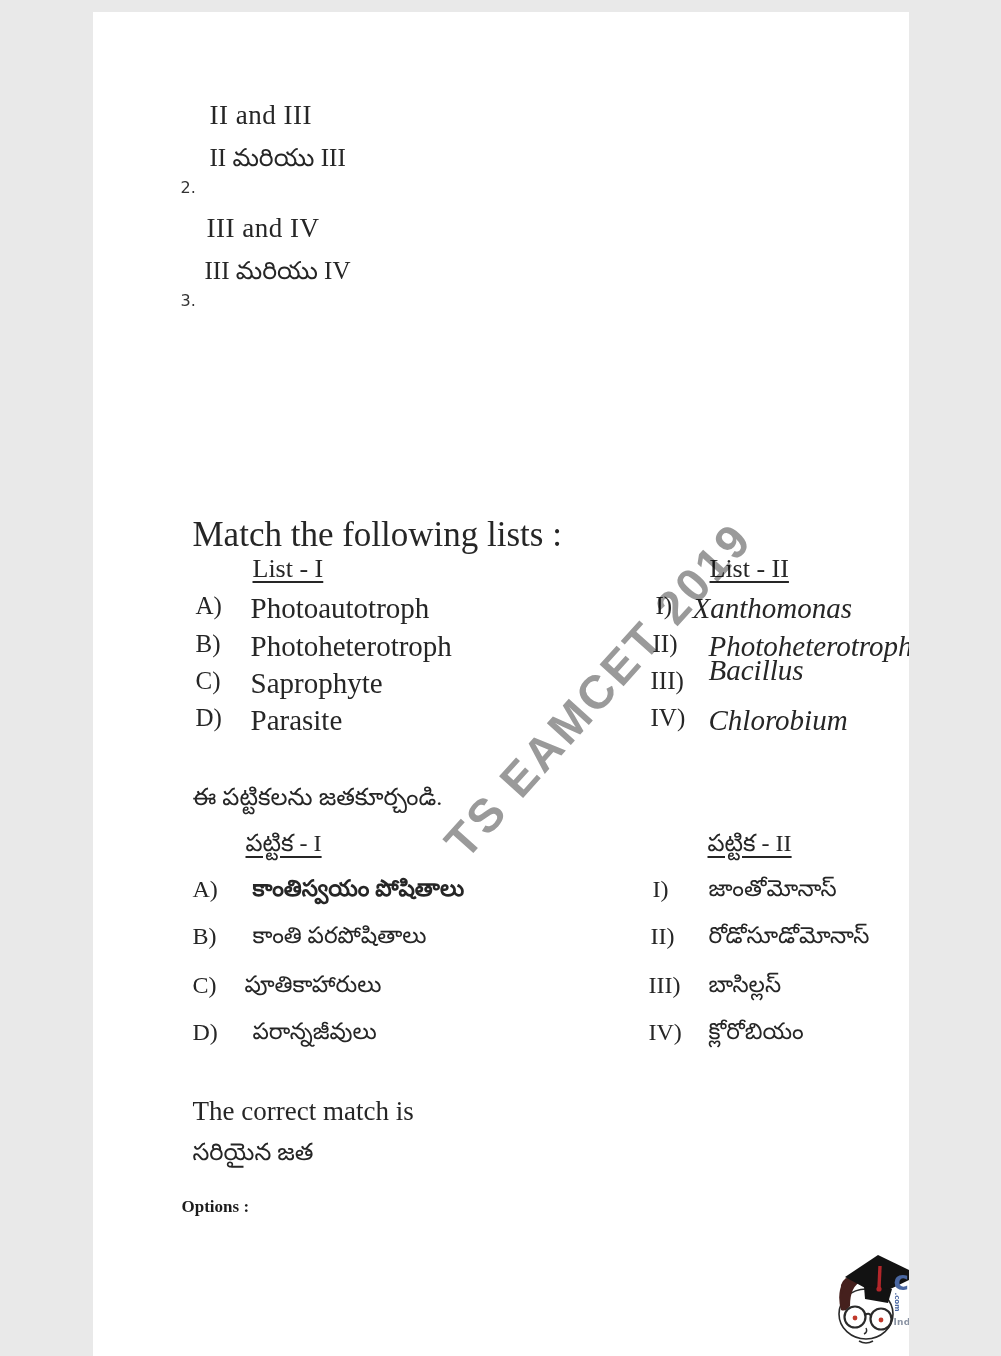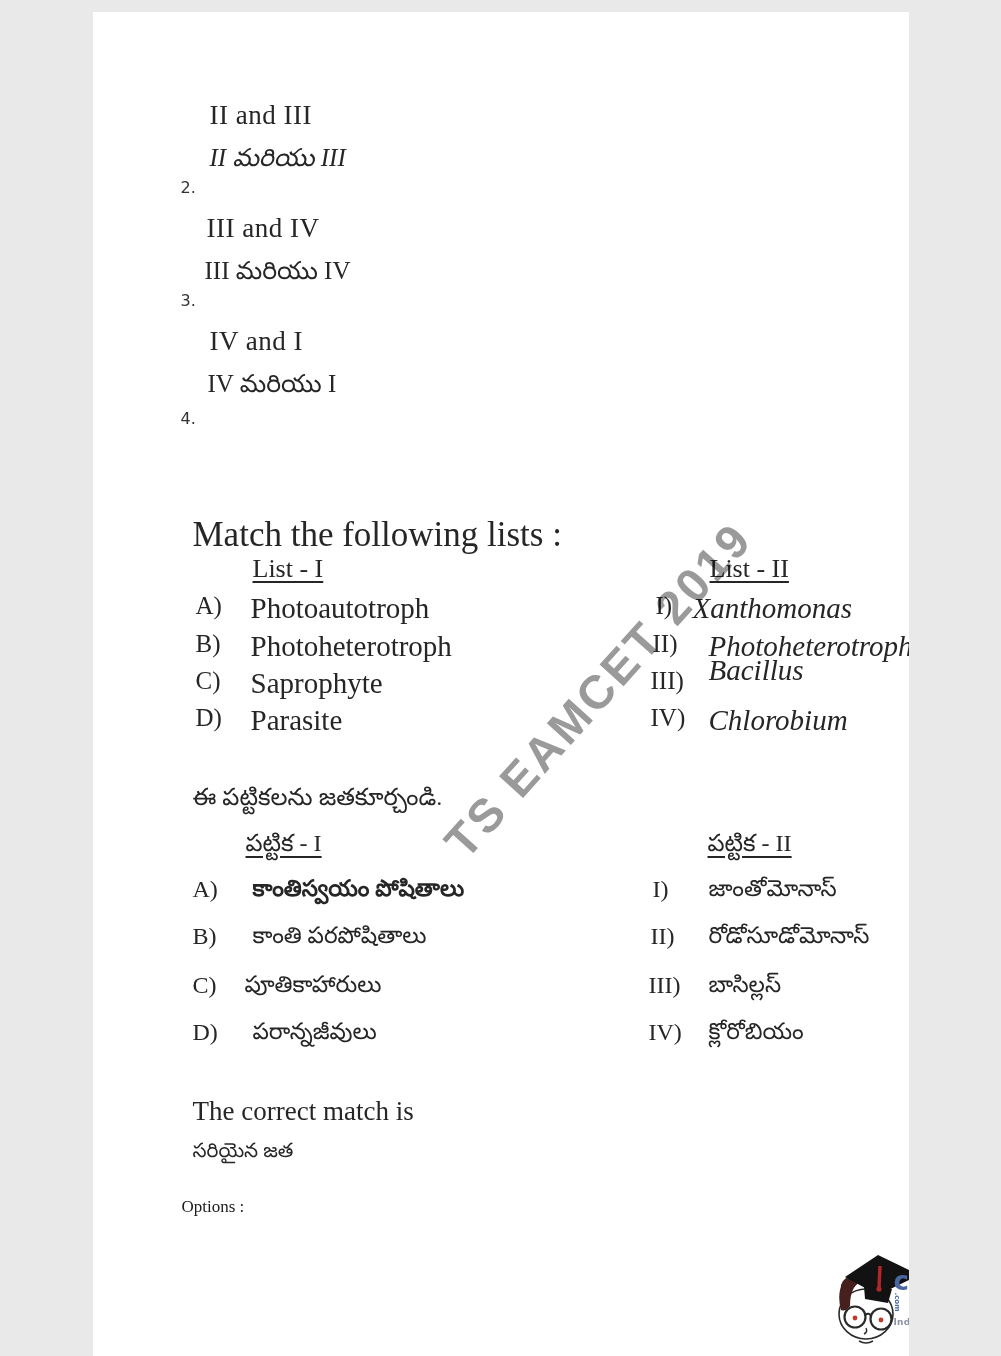--- a/index.html
+++ b/index.html
@@ -34,22 +34,22 @@
   .italic    { font-style:italic; }
 
   
   .te-prompt { font-size:24px; }
   .te-header { font-size:24px; text-decoration:underline; text-underline-offset:5px; }
   .te-label  { font-size:24px; }
   .te-text   { font-size:23px; }
 
   
   .correct-en { font-size:27px; }
-  .correct-te { font-size:20px; }
-  .options-label { font-weight:normal; font-size:17px; color:#1c1c1c; }
+  .correct-te { font-size:24px; }
+  .options-label { font-weight:bold; font-size:17px; color:#1c1c1c; }
 
   
   .watermark {
     position:absolute; left:505px; top:678px;
     transform:translate(-50%,-50%) rotate(-48deg);
     transform-origin:center;
     font-family:"Liberation Sans", sans-serif;
     font-weight:bold; font-size:47px; letter-spacing:3px;
     color:#9a9a9a; mix-blend-mode:multiply;
     white-space:nowrap; pointer-events:none;
@@ -75,35 +75,30 @@
     white-space:nowrap;
   }
 </style>
 </head>
 <body>
 
 <div class="page">
 
   <div class="abs" style="left:88px; top:88px;">
     <div class="opt-en" style="margin-left:29px;">II and III</div>
-    <div class="opt-te" style="margin-left:29px; margin-top:13px;font-style:italic;">II మరియు III</div>
+    <div class="opt-te" style="margin-left:29px; margin-top:13px;">II మరియు III</div>
     <div class="opt-num">2.</div>
   </div>
 
   <div class="abs" style="left:88px; top:201px;">
     <div class="opt-en" style="margin-left:26px;">III and IV</div>
     <div class="opt-te" style="margin-left:24px; margin-top:13px;">III మరియు IV</div>
     <div class="opt-num">3.</div>
   </div>
 
-  <div class="abs" style="left:88px; top:314px;">
-    <div class="opt-en" style="margin-left:29px;">IV and I</div>
-    <div class="opt-te" style="margin-left:27px; margin-top:13px;">IV మరియు I</div>
-    <div class="opt-num" style="margin-top:5px;">4.</div>
-  </div>
 
 
   <div class="abs prompt" style="left:100px; top:503px;">Match the following lists :</div>
 
   <div class="abs list-header" style="left:160px; top:542px;">List - I</div>
   <div class="abs list-header" style="left:617px; top:542px;">List - II</div>
 
   <div>
     <span class="abs row-label" style="left:103px; top:580px;">A)</span>
     <span class="abs row-text" style="left:158px; top:580px;">Photoautotroph</span>

